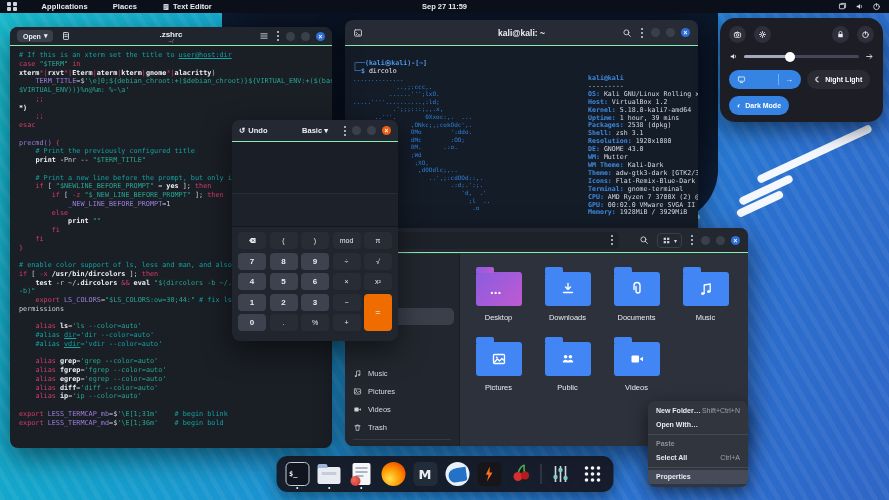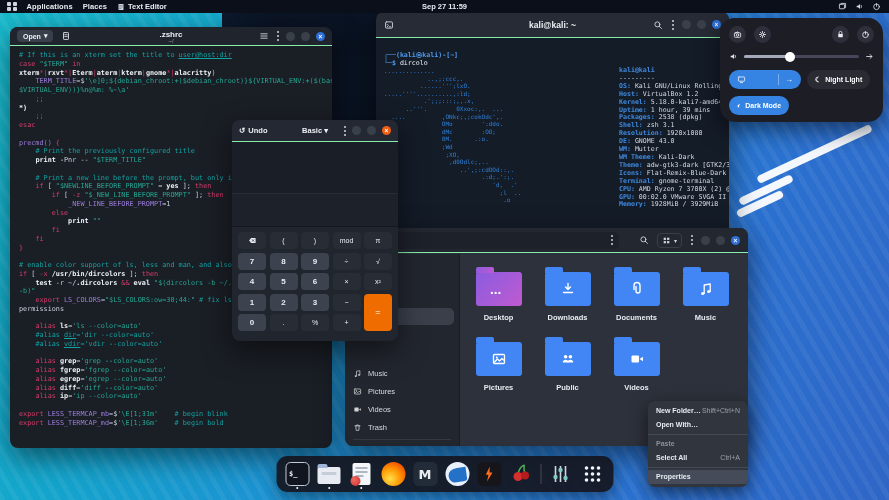--- a/index.html
+++ b/index.html
@@ -16,21 +16,21 @@
   .wp-dragon { position:absolute; left:430px; top:200px; width:270px; height:34px; background:#1699ba; border-radius:50%;
     box-shadow: inset 0 4px 0 rgba(255,255,255,.5); }
   .wp-line { position:absolute; height:8px; background:#fff; border-radius:4px; transform:rotate(-25deg); opacity:.95; }
   .wp-line.l1 { left:752px; top:150px; width:125px; }
   .wp-line.l2 { left:737px; top:186px; width:58px; }
   .wp-line.l3 { left:735px; top:200px; width:50px; }
 
   
   .topbar { position:absolute; left:0; top:0; width:889px; height:13px; background:#0b0f1a; color:#e8ecf2;
     display:flex; align-items:center; font-size:7.5px; z-index:60; }
-  .tb-left { display:flex; align-items:center; gap:10px; padding-left:7px; }
+  .tb-left { display:flex; align-items:center; gap:25px; padding-left:7px; }
   .tb-ws { display:grid; grid-template-columns:4px 4px; grid-gap:1.5px; }
   .tb-ws span { width:4px; height:3.5px; background:#cfd6e0; border-radius:1px; }
   .tb-item { font-weight:bold; letter-spacing:.1px; }
   .tb-app { display:flex; align-items:center; gap:3px; font-weight:bold; }
   .tb-app .ico { width:8px; height:8px; }
   .tb-center { position:absolute; left:0; right:0; text-align:center; font-weight:bold; pointer-events:none; }
   .tb-right { margin-left:auto; display:flex; align-items:center; gap:8px; padding-right:8px; }
   .tb-right .ico { width:9px; height:9px; opacity:.92; }
   .ico svg { width:100%; height:100%; display:block; }
 
@@ -59,21 +59,21 @@
   .ln { height:8.75px; }
   .sg-c { color:#12a3a3; }
   .sg-cu { color:#12a3a3; text-decoration:underline; }
   .sg-k { color:#d63c6b; }
   .sg-s { color:#27a593; }
   .sg-v { color:#9b7ddb; }
   .sg-t { color:#c9d1dc; }
   .sg-b { color:#eef2f7; font-weight:bold;text-align:right; }
 
   
-  .terminal { left:345px; top:12px; width:353px; height:256px; background:#141c28; z-index:5;margin-left:31px; }
+  .terminal { left:345px; top:20px; width:353px; height:256px; background:#141c28; z-index:5; }
   .terminal .titlebar { height:26px; padding:0 8px; background:#262b35; }
   .terminal .win-title { font-size:8.5px; }
   .term-right { margin-left:auto; display:flex; align-items:center; gap:8px; z-index:2; }
   .term-body { padding:13px 0 0 8px; font-family:"DejaVu Sans Mono", monospace; font-size:6.6px; line-height:8px; color:#d5dbe5; }
   .tprompt { color:#4f9bf0; font-weight:bold; white-space:pre; }
   .tprompt .cmd { color:#e8edf5; font-weight:normal; }
   .neo-row { position:relative; }
   .neo-art { color:#2f7fd6; font-size:6px; line-height:7.6px; white-space:pre; font-family:"DejaVu Sans Mono", monospace; }
   .neo-info { position:absolute; left:235px; top:0; font-size:6.6px; line-height:7.9px; white-space:nowrap; }
   .neo-user { color:#3f8ae0; font-weight:bold; }
@@ -113,21 +113,21 @@
   .fm-main { flex:1; position:relative; }
   .folder-grid { position:absolute; left:4px; top:8px; display:grid; grid-template-columns:repeat(4,69px); grid-auto-rows:70px; }
   .fitem { display:flex; flex-direction:column; align-items:center; padding-top:4px; }
   .folder { position:relative; width:46px; height:34px; margin-top:6px; background:#4285f4; border-radius:3px;
     display:flex; align-items:center; justify-content:center; }
   .folder::before { content:""; position:absolute; left:0; top:-5px; width:18px; height:6px; background:inherit; border-radius:2px 2px 0 0; }
   .folder.purple { background:linear-gradient(135deg,#8a5ce0,#c05ad0); }
   .folder .g { width:16px; height:16px; color:#fff; }
   .folder .g svg { width:16px; height:16px; }
   .folder .gdots { color:#fff; font-size:8px; letter-spacing:1px; font-weight:bold; }
-  .flabel { margin-top:7px; color:#e8ecf2; font-size:7.5px;font-weight:bold; }
+  .flabel { margin-top:7px; color:#e8ecf2; font-size:7.5px; }
 
   
   .ctxmenu { position:absolute; left:648px; top:401px; width:100px; background:#31353e; border-radius:7px;
     box-shadow:0 6px 18px rgba(0,0,0,.55); z-index:40; padding:3px 0; overflow:hidden; }
   .cm-item { display:flex; align-items:center; justify-content:space-between; height:13.5px; padding:0 8px;
     color:#e8ecf2; font-size:7px; font-weight:bold; }
   .cm-item .sc { color:#9aa1ad; font-weight:normal; }
   .cm-item.disabled { color:#8a8f99; }
   .cm-item.hover { background:#454b58; }
   .cm-sep { height:1px; background:#454a54; margin:2.5px 0; }

